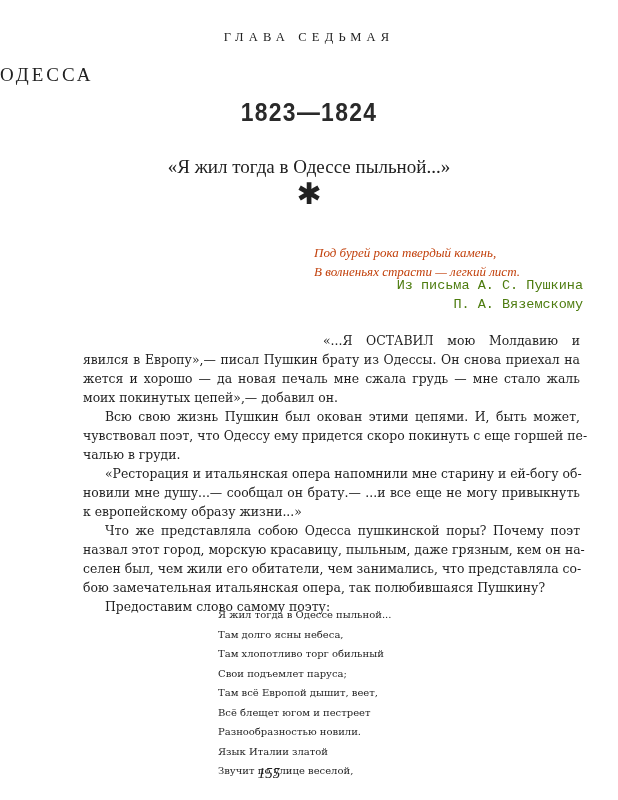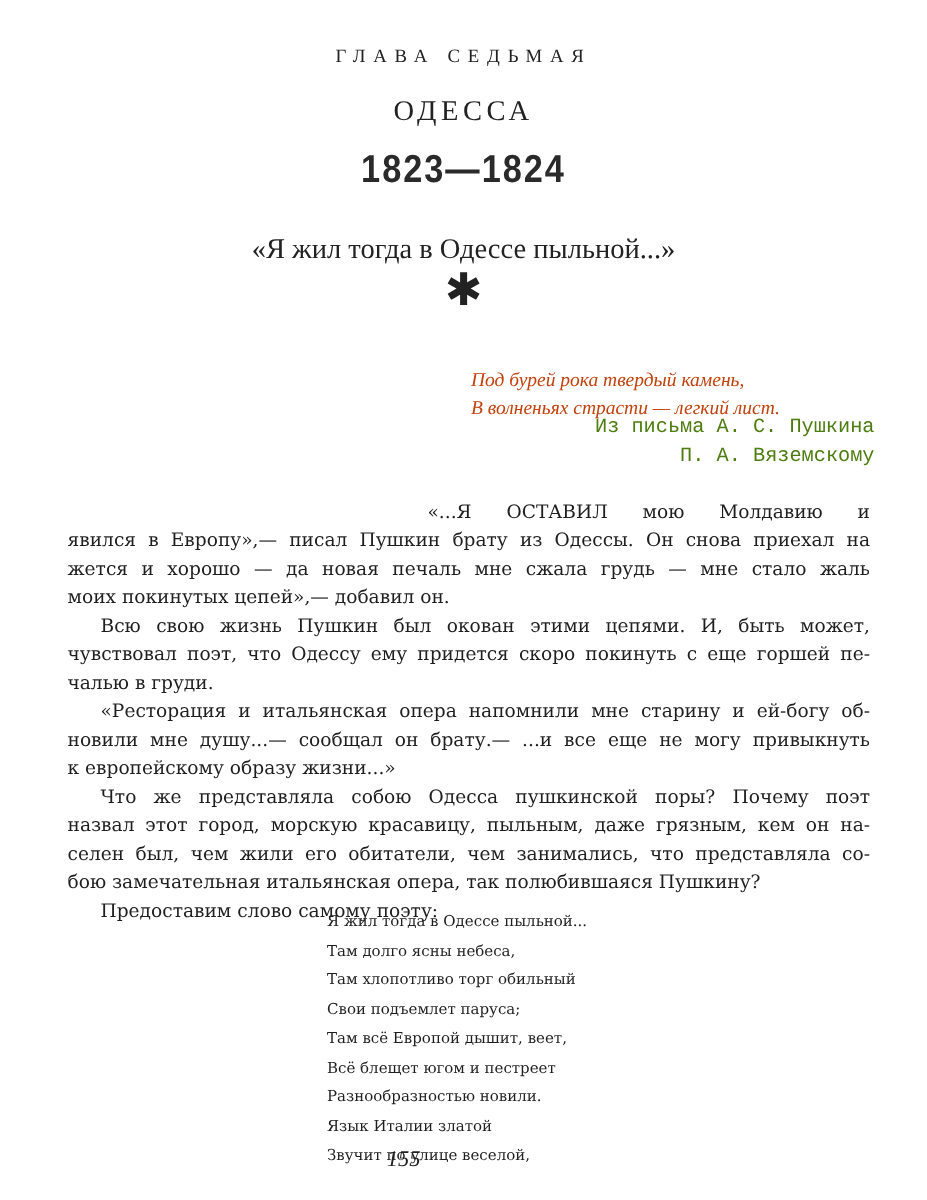--- a/index.html
+++ b/index.html
@@ -7,21 +7,21 @@
       width: 618px; height: 800px; background: #ffffff; overflow: hidden;
       font-family: "DejaVu Serif", "Liberation Serif", serif; color: #1e1e1e;
       position: relative;
     }
     .page { position: absolute; left: 0; top: 0; width: 618px; height: 800px; border-radius: 13px; }
     .chapter {
       position: absolute; top: 30px; left: 0; width: 618px; text-align: center;
       font-family: "Liberation Serif", serif; font-size: 12.5px; letter-spacing: 5.2px; color: #222;
     }
     .city {
-      position: absolute; top: 64px; left: 0; width: 618px; text-align: center;
+      position: absolute; top: 64px; left: 0; width: 618px; 
       font-family: "Liberation Serif", serif; font-size: 19px; letter-spacing: 3px; color: #222;
     }
     .years {
       position: absolute; top: 97px; left: 0; width: 618px; text-align: center;
       font-family: "Liberation Sans", sans-serif; font-weight: bold; font-size: 26px;
       letter-spacing: 1.5px; color: #2a2a2a; transform: scaleX(0.88);
     }
     .subtitle {
       position: absolute; top: 156px; left: 0; width: 618px; text-align: center;
       font-family: "Liberation Serif", serif; font-size: 19px; color: #222;
@@ -36,21 +36,21 @@
     }
     .source {
       position: absolute; top: 276px; right: 35px; text-align: right;
       font-family: Liberation Mono, monospace; font-size: 13.5px; line-height: 19px; color: #4d7c0f;
     }
     .body {
       position: absolute; top: 331px; left: 45px; width: 535px;
       font-family: "DejaVu Serif", serif; font-size: 12.4px; line-height: 19px; color: #1e1e1e;
     }
     .body p { margin: 0; text-align: justify; text-align-last: left; }
-    .body .line { display: block; text-align: justify; text-align-last: justify; white-space: nowrap; }
+    .body .line { display: block; text-align: justify; text-align-last: justify; white-space: nowrap; margin-left: 38px; }
     .body .line.last { text-align-last: left; }
     .body .indent { padding-left: 22px; }
     .body .first-indent { padding-left: 240px; }
     .poem {
       position: absolute; top: 605px; left: 218px;
       font-family: "DejaVu Serif", serif; font-size: 10px; line-height: 19.5px; color: #1e1e1e;
     }
     .pagenum {
       position: absolute; top: 765px; left: 0; width: 538px; text-align: center;
       font-family: "Liberation Serif", serif; font-style: italic; font-size: 15px; color: #222;

